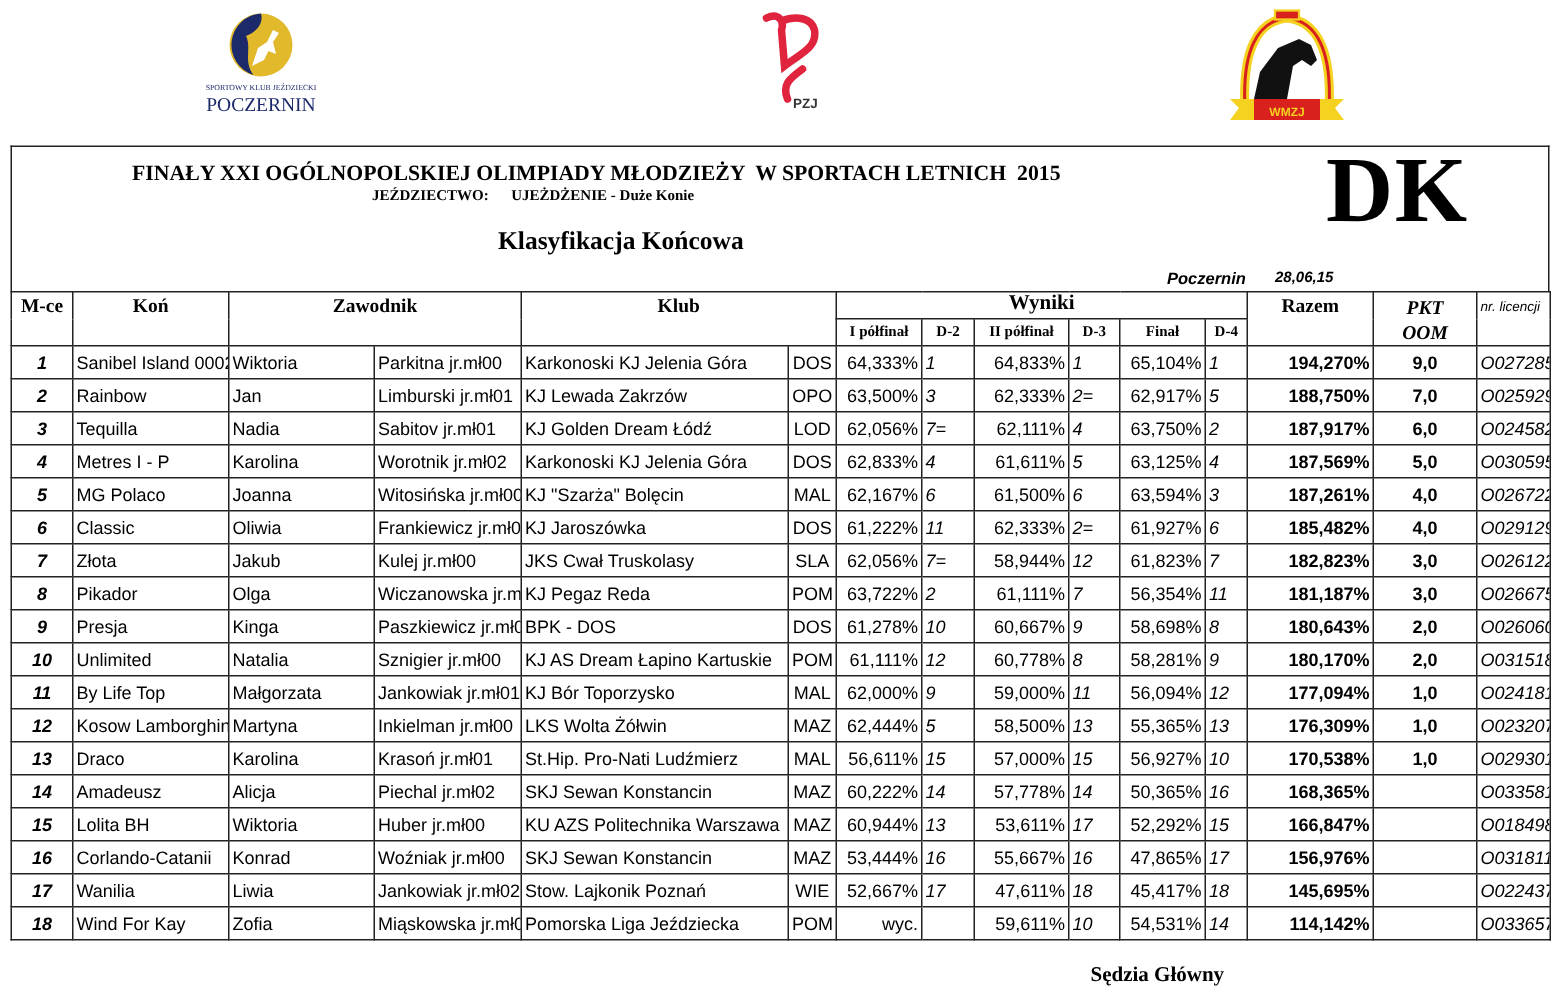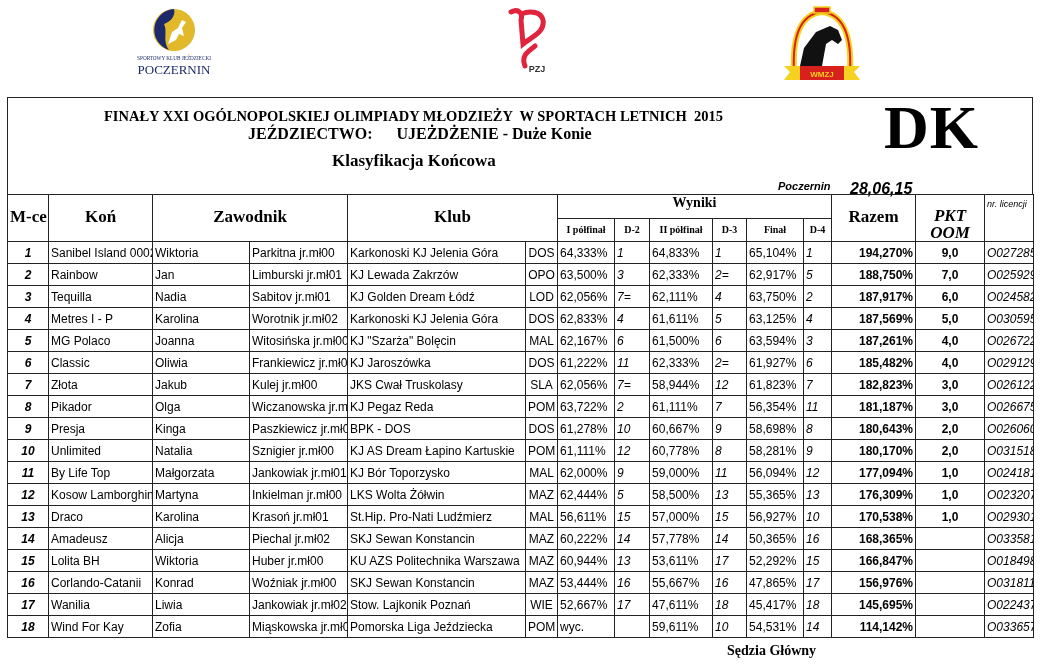--- a/index.html
+++ b/index.html
@@ -1,41 +1,41 @@
 <!DOCTYPE html>
 <html><head>
 <meta charset="utf-8">
 <style>
   html, body { margin:0; padding:0; background:#ffffff; }
   body { width:1041px; height:664px; position:relative; overflow:hidden; font-family:"Liberation Sans", sans-serif; color:#000; }
   .logo { position:absolute; }
   #logo-poczernin { left:124px; top:6px; width:100px; height:74px; }
   #logo-pzj { left:505px; top:6px; width:50px; height:70px; }
-  #logo-wmzj { left:782px; top:4px; width:80px; height:80px;text-align:center; }
+  #logo-wmzj { left:818px; top:4px; width:80px; height:80px;text-align:center; }
 
   .frame { position:absolute; left:7px; top:97px; width:1026px; height:97px; border:1px solid #222; border-bottom:none; box-sizing:border-box; }
-  .title1 { position:absolute; left:88px; top:108px; font-family:"Liberation Serif", serif; font-weight:bold; font-size:14.5px; white-space:pre;margin-left:16px; }
-  .title2 { position:absolute; left:248px; top:125px; font-family:"Liberation Serif", serif; font-weight:bold; font-size:16px; white-space:pre; }
+  .title1 { position:absolute; left:88px; top:108px; font-family:"Liberation Serif", serif; font-weight:bold; font-size:14.5px; white-space:pre; }
+  .title2 { position:absolute; left:248px; top:125px; font-family:"Liberation Serif", serif; font-weight:bold; font-size:10px; white-space:pre; }
   .title3 { position:absolute; left:332px; top:151px; font-family:"Liberation Serif", serif; font-weight:bold; font-size:17px; }
   .dk { position:absolute; left:884px; top:92px; font-family:"Liberation Serif", serif; font-weight:bold; font-size:62px; line-height:70px; letter-spacing:1px;text-align:center; }
   .place { position:absolute; left:778px; top:180px; font-style:italic; font-weight:bold; font-size:11px; }
-  .date { position:absolute; left:850px; top:180px; font-style:italic; font-weight:bold; font-size:16px;text-align:center; }
+  .date { position:absolute; left:850px; top:180px; font-style:italic; font-weight:bold; font-size:10px;text-align:center; }
 
   table.results { position:absolute; left:7px; top:194px; border-collapse:collapse; table-layout:fixed; width:1026px; }
   table.results td, table.results th { border:1px solid #222; padding:0 2px; height:22px; overflow:hidden; white-space:nowrap; font-size:12px; box-sizing:border-box; }
-  table.results th { font-family:"Liberation Serif", serif; font-weight:bold; font-size:17px; vertical-align:top; padding-top:12px; }
+  table.results th { font-family:"Liberation Serif", serif; font-weight:bold; font-size:13px; vertical-align:top; padding-top:1px; }
   th.sub { font-size:10px !important; height:17px !important; vertical-align:middle !important; padding-top:0 !important; }
   th.wyniki { height:17px !important; font-size:14px !important; padding-top:0 !important; }
   th.lic { font-family:"Liberation Sans", sans-serif !important; font-style:italic; font-weight:normal !important; font-size:9px !important; text-align:left; padding-top:4px !important;}
   th.pkt { line-height:17px;font-style:italic; }
   td.pos { text-align:center; font-weight:bold; font-style:italic; font-size:13px; }
   td.horse, td.first, td.club { text-align:left; }
   td.last { text-align:left; padding-left:4px; }
   td.reg { text-align:center; }
-  td.score { padding-right:1px; border-right:1px dashed #222 !important; font-size:11px; }
+  td.score { text-align:right; padding-right:1px; border-right:1px dashed #222 !important; font-size:11px; }
   td.rank { text-align:left; font-style:italic; font-size:11px; padding-left:6px; }
   td.total { text-align:right; font-weight:bold; font-size:13px; padding-right:1px;margin-top:40px; }
   td.pts { text-align:center; font-weight:bold; font-size:13px; }
   td.lic { font-style:italic; font-size:9.5px; text-align:right; padding-left:3px; }
   .judge { position:absolute; left:727px; top:643px; font-family:Liberation Serif, serif; font-weight:bold; font-size:14px; }
 </style>
 </head>
 <body>
 
 <div class="logo" id="logo-poczernin">

